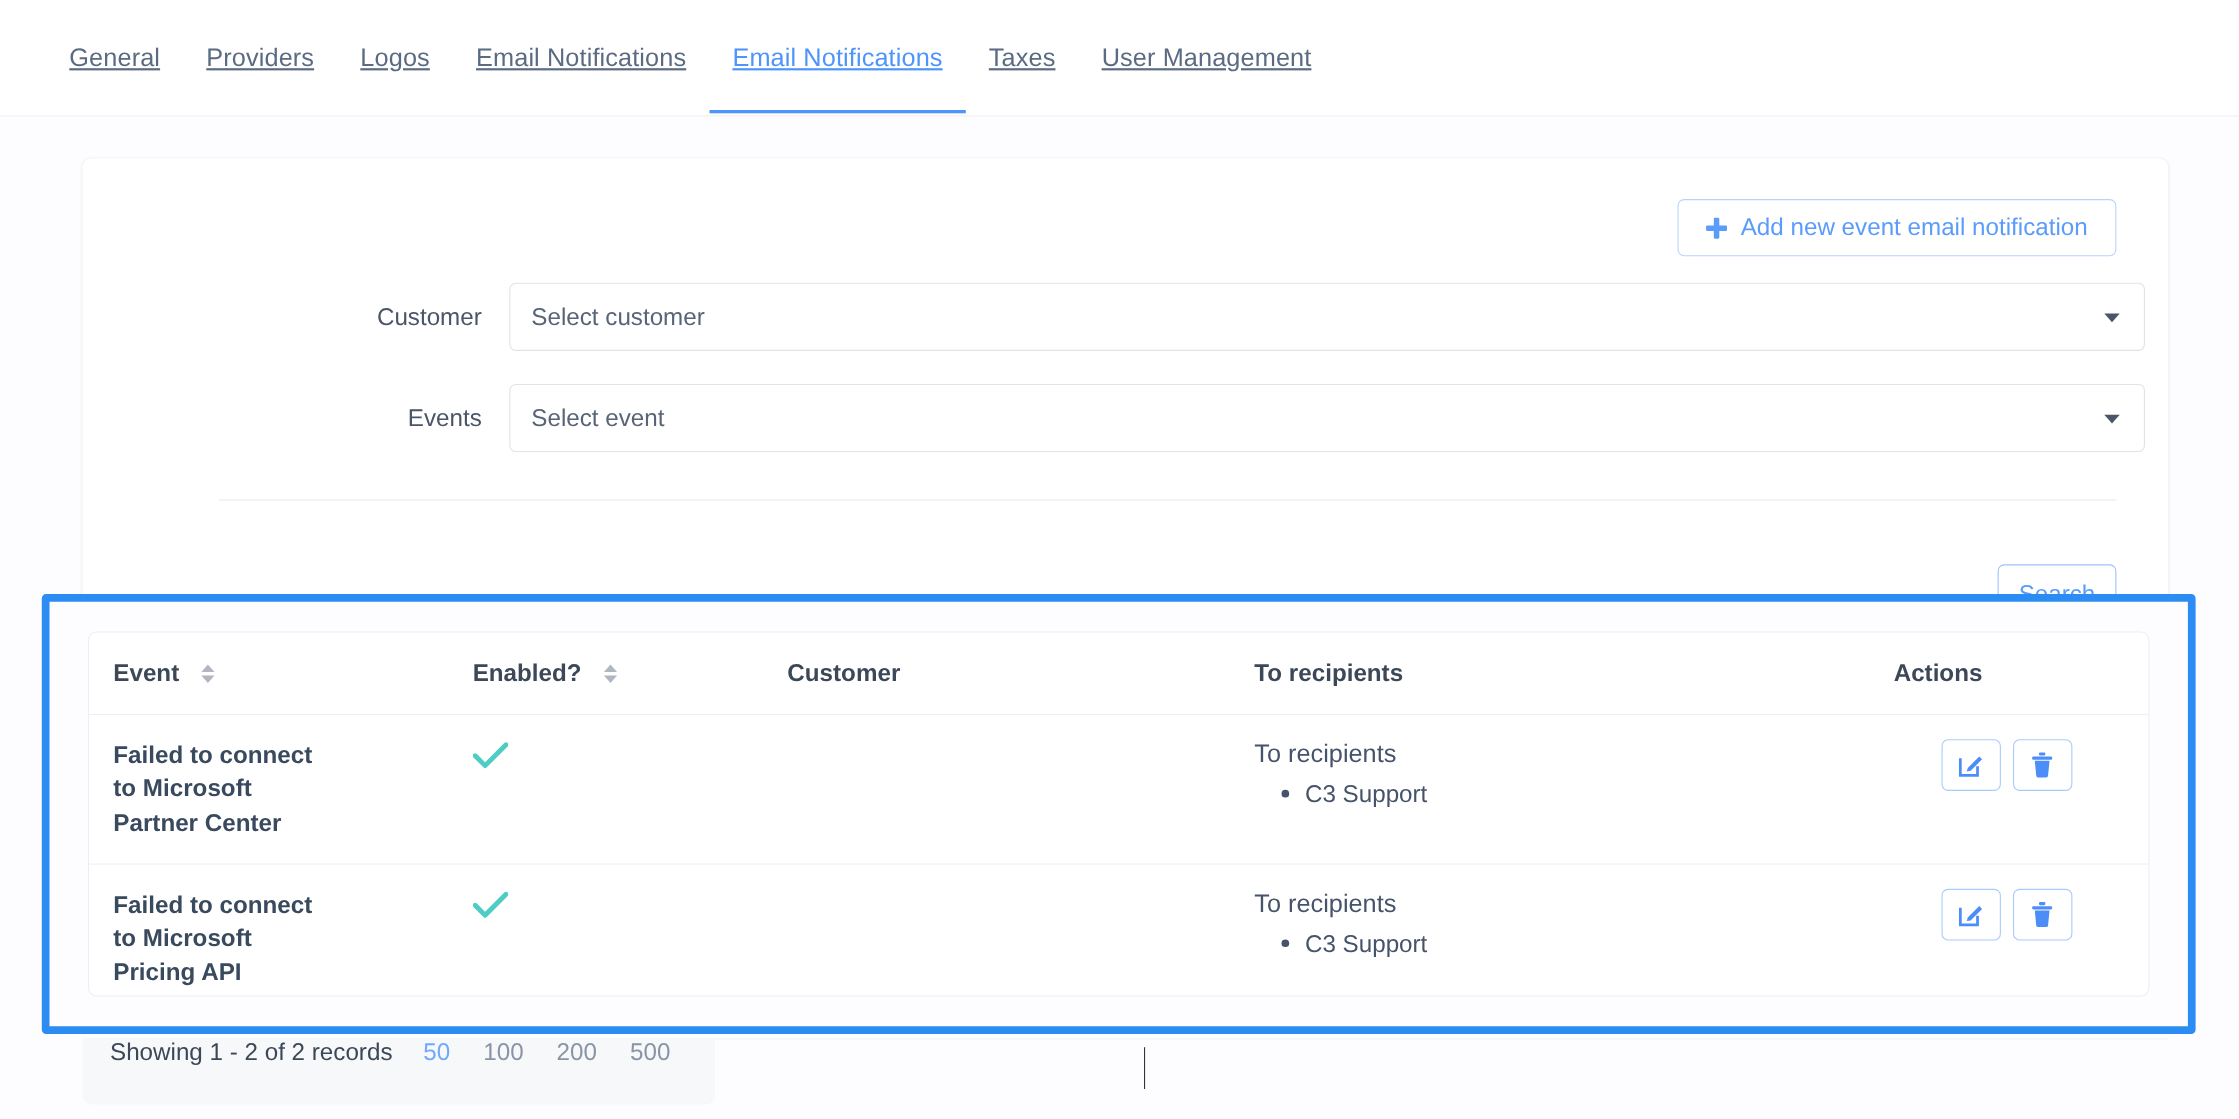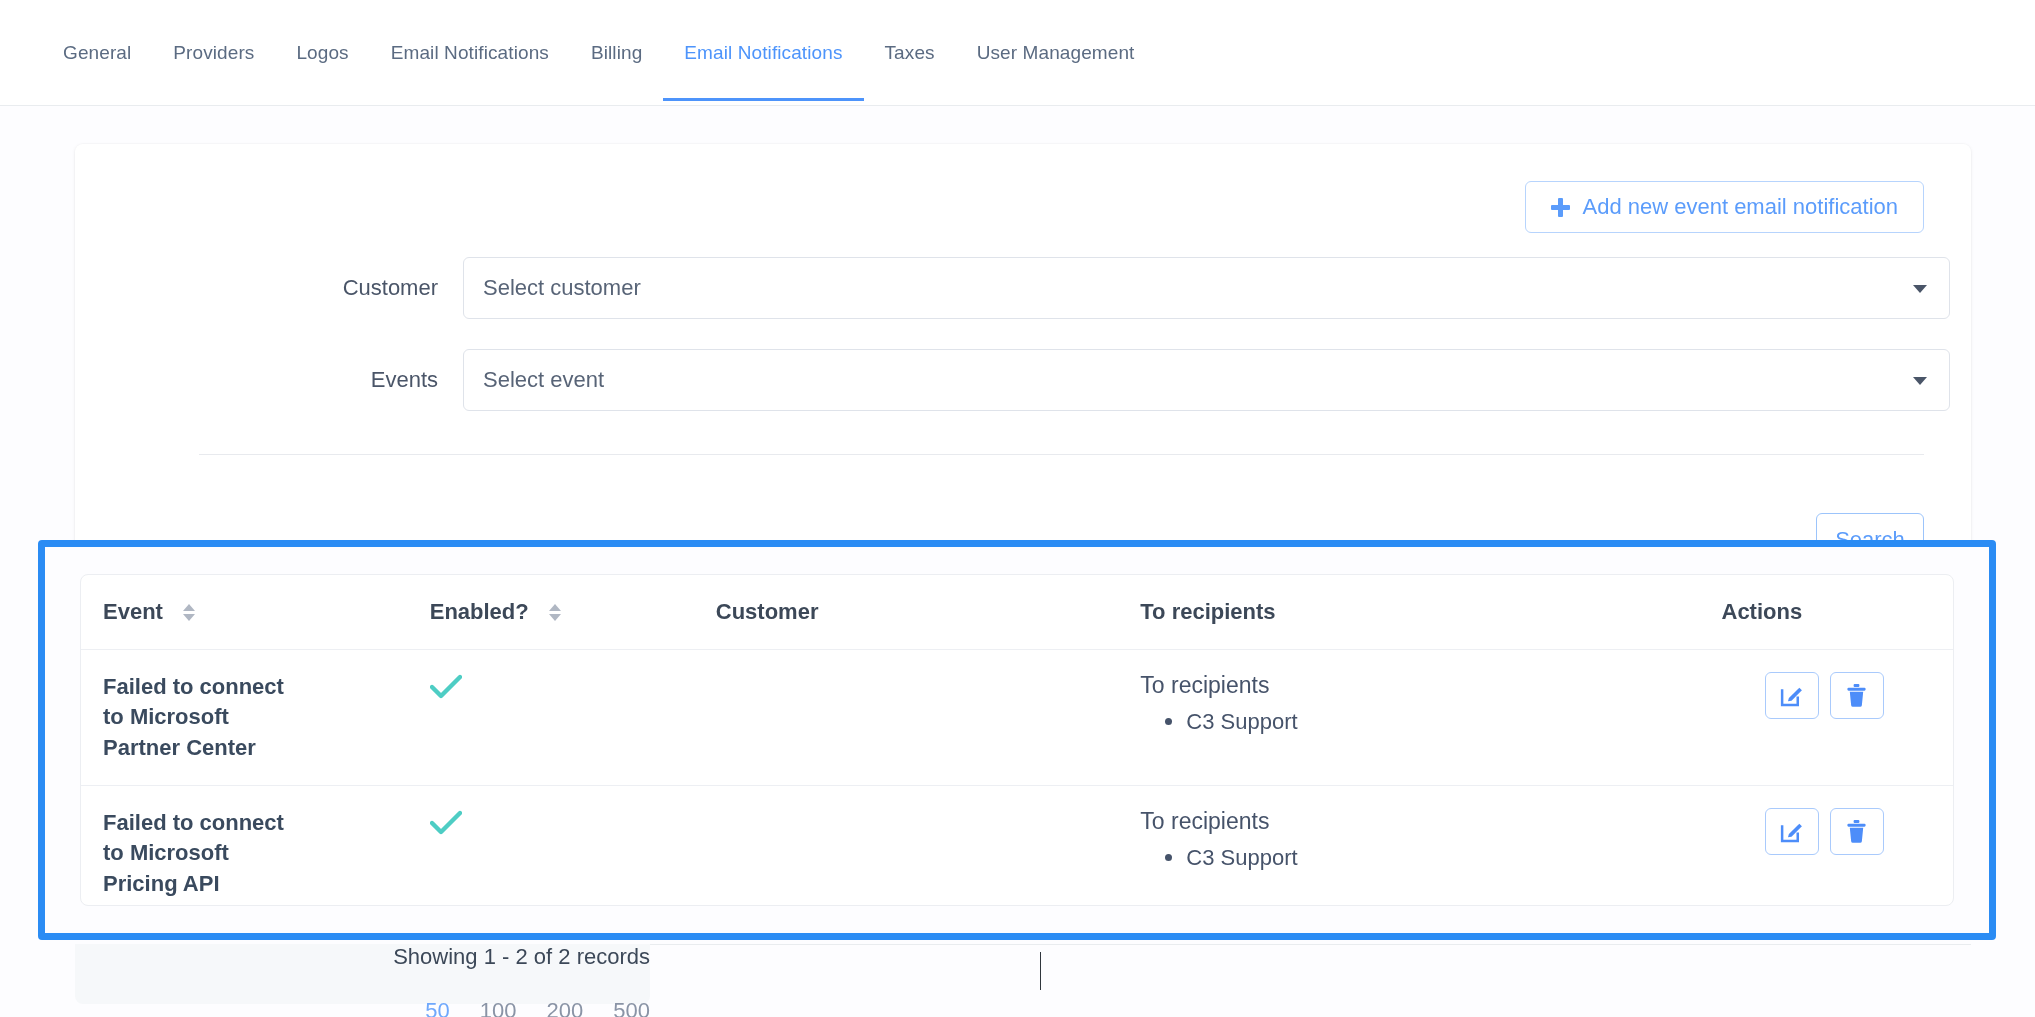--- a/index.html
+++ b/index.html
@@ -24,26 +24,27 @@
     width: 2035px;
     height: 106px;
     background: #ffffff;
     border-bottom: 1px solid #e9ecef;
     display: flex;
     align-items: center;
     padding-left: 42px;
   }
   .tab {
     position: relative;
-    font-size: 19px;
+    font-size: 23px;
     color: #5b6b82;
     padding: 36px 21px 36px 21px;
     cursor: pointer;
     white-space: nowrap;
     letter-spacing: .1px;
+    text-decoration: underline;
   }
   .tab.active { color: #4d94fb; }
   .tab.active::after {
     content: "";
     position: absolute;
     left: 0; right: 0;
     bottom: -1px;
     height: 3px;
     background: #4d94fb;
   }
@@ -280,24 +281,23 @@
   
   .footer {
     position: absolute;
     left: 75px;
     top: 838px;
     width: 575px;
     height: 60px;
     background: #f6f8fa;
     border-radius: 0 0 8px 8px;
     display: flex;
-    align-items: flex-end;
+    align-items: flex-start;
     padding-left: 25px;
     gap: 28px;
-    flex-direction: column;
   }
   .rec-count { font-size: 22px; color: #3c4858; white-space: nowrap; }
   .pg-sizes { display: flex; gap: 30px; }
   .pg-size {
     font-size: 22px;
     color: #8a94a6;
     cursor: pointer;
   }
   .pg-size.active { color: #6fa8fc; }
 
@@ -321,21 +321,20 @@
   }
 </style>
 </head>
 <body>
 
 <div class="tabbar" id="tabbar">
     <div class="tab">General</div>
     <div class="tab">Providers</div>
     <div class="tab">Logos</div>
     <div class="tab">Email Notifications</div>
-    <div class="tab">Billing</div>
     <div class="tab active">Email Notifications</div>
     <div class="tab">Taxes</div>
     <div class="tab">User Management</div>
   </div>
 
 <div class="page">
 
   <div class="filter-card">
 
     <button class="add-btn">

